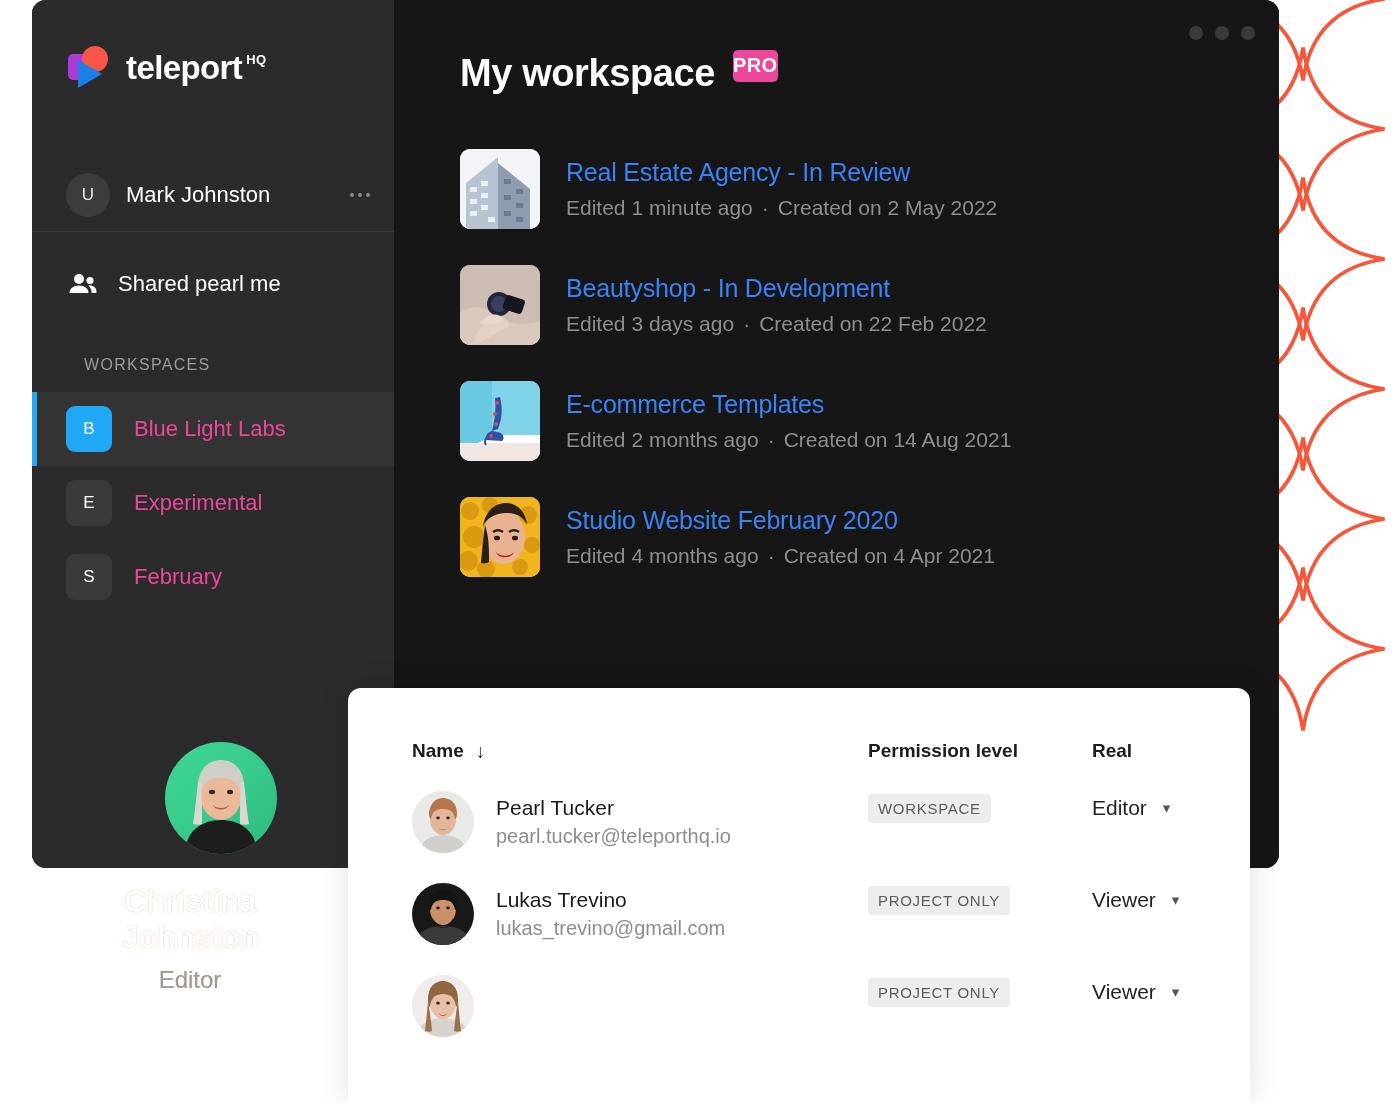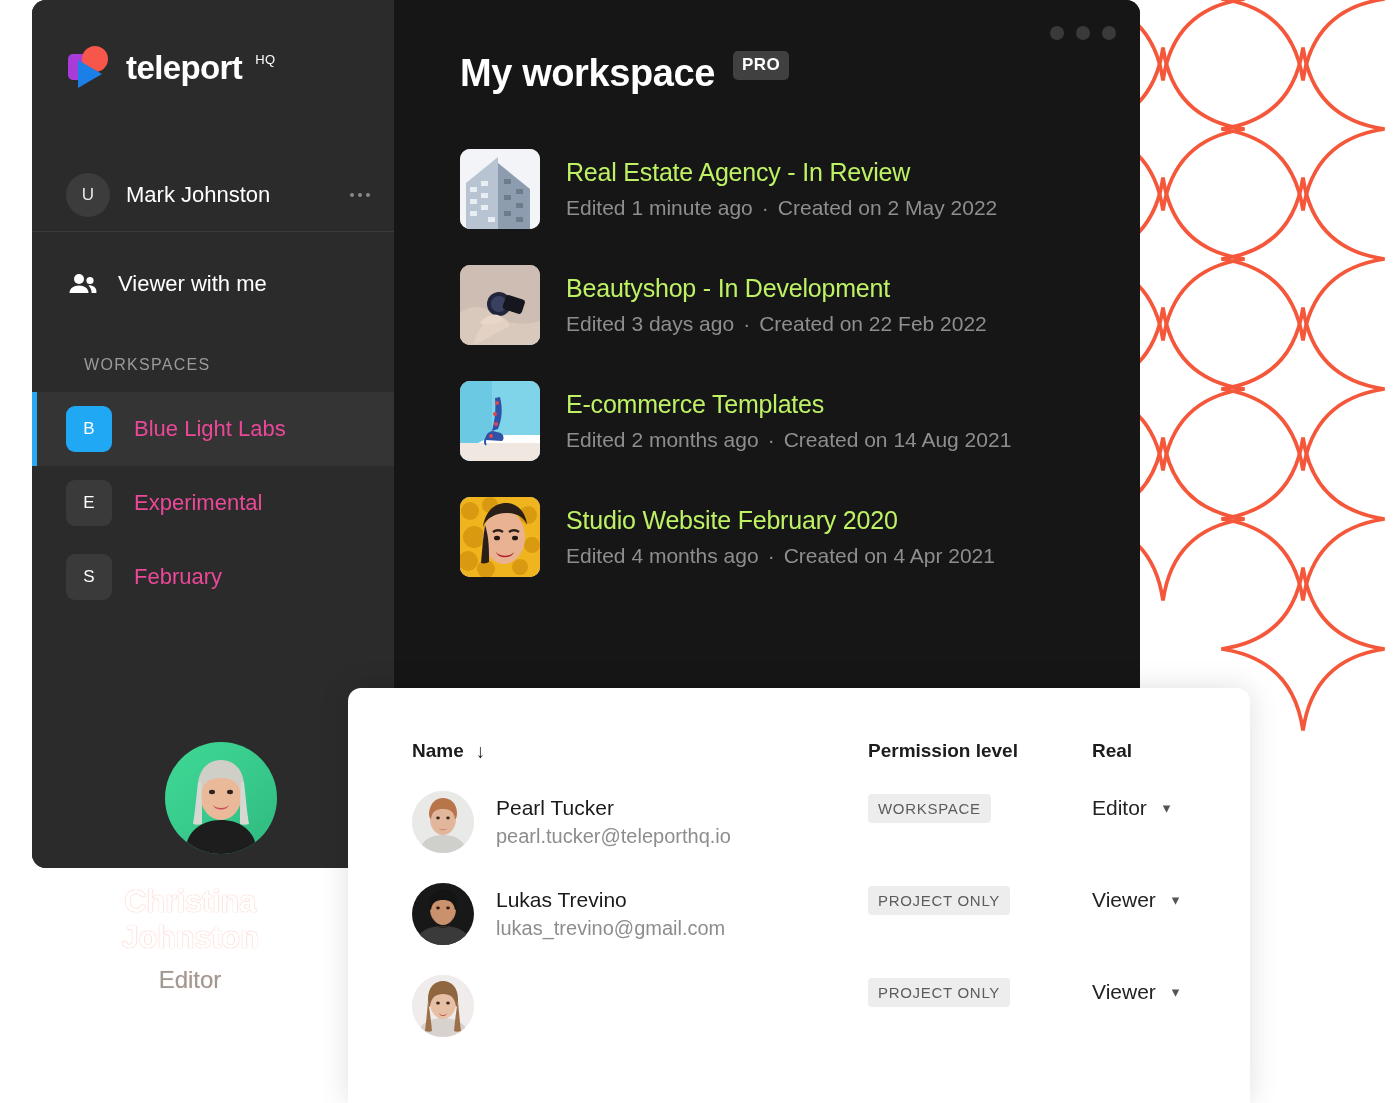--- a/index.html
+++ b/index.html
@@ -11,21 +11,21 @@
   }
   #stage { position: relative; width: 1400px; height: 1103px; background: #ffffff; }
 
   
   .stars { position: absolute; left: 1130px; top: -46px; width: 280px; height: 860px; }
   .star { position: absolute; width: 170px; height: 170px; }
   .star svg { display:block; width:100%; height:100%; }
 
   
   .app-window {
-    position: absolute; left: 32px; top: 0px; width: 1108px; height: 868px;
+    position: absolute; left: 32px; top: 0px; width: 1247px; height: 868px;
     background: #161616;
     border-radius: 14px 14px 14px 14px;
     overflow: hidden;
     display: flex;
   }
 
   
   .sidebar {
     width: 362px; height: 100%;
     background: #2b2b2b;
@@ -33,21 +33,21 @@
     flex: 0 0 362px;
   }
   .brand { display: flex; align-items: center; gap: 12px; padding: 46px 0 0 36px; }
   .brand-logo { position: relative; width: 46px; height: 42px; flex: 0 0 46px; }
   .brand-logo .sq { position: absolute; left: 0; top: 8px; width: 26px; height: 26px; background: #a93bd8; border-radius: 5px; }
   .brand-logo .circ { position: absolute; left: 14px; top: 0px; width: 26px; height: 26px; background: #f7564a; border-radius: 50%; }
   .brand-logo .tri { position: absolute; left: 10px; top: 14px; width: 0; height: 0;
       border-top: 14px solid transparent; border-bottom: 14px solid transparent; border-left: 24px solid #1b7fe8; }
   .brand-text { display: flex; align-items: flex-start; }
   .brand-name { color: #ffffff; font-size: 33px; font-weight: 700; letter-spacing: -0.6px; line-height: 1; }
-  .brand-hq { color: #ffffff; font-size: 13px; font-weight: 400; letter-spacing: 0.5px; margin-left: 13px; margin-top: 1px; }
+  .brand-hq { color: #ffffff; font-size: 13px; font-weight: 700; letter-spacing: 0.5px; margin-left: 4px; margin-top: 1px; }
 
   .user-row {
     display: flex; align-items: center; gap: 16px;
     padding: 0 24px 0 34px; height: 74px; margin-top: 70px;
     border-bottom: 1px solid #3a3a3a;
     position: relative;
   }
   .user-avatar {
     width: 44px; height: 44px; border-radius: 50%; background: #3c3c3c;
     color: #e8e8e8; font-size: 17px; display: flex; align-items: center; justify-content: center;
@@ -96,29 +96,29 @@
   .profile-photo svg { display:block; width:100%; height:100%; }
 
   
   .main { flex: 1; position: relative; background: #161616; }
   .win-dots { position: absolute; right: 24px; top: 26px; display: flex; gap: 12px; }
   .win-dots i { width: 14px; height: 14px; border-radius: 50%; background: #3a3a3a; display: block; }
 
   .main-title-row { display: flex; align-items: center; gap: 18px; padding: 52px 0 0 66px; }
   .main-title { color: #ffffff; font-size: 38px; font-weight: 700; letter-spacing: -0.4px; }
   .pro-badge {
-    background: #404040; color: #ffffff; font-size: 17px; font-weight: 700;
-    padding: 4px 9px 5px; border-radius: 5px; letter-spacing: 0.4px; margin-top: -16px;
+    background: #ec4899; color: #ffffff; font-size: 20px; font-weight: 700;
+    padding: 4px 0 5px; border-radius: 5px; letter-spacing: 0.4px; margin-top: -16px;
   }
 
   .proj-list { margin-top: 36px; padding-left: 66px; }
   .proj-row { display: flex; align-items: center; gap: 26px; height: 116px; }
   .proj-thumb { width: 80px; height: 80px; border-radius: 10px; overflow: hidden; flex: 0 0 80px; background:#ddd; }
   .proj-thumb svg { display: block; width: 100%; height: 100%; }
-  .proj-title { color: #bef264; font-size: 25px; letter-spacing: -0.2px; }
+  .proj-title { color: #3b82f6; font-size: 25px; letter-spacing: -0.2px; }
   .proj-meta { color: #8e8e8e; font-size: 21px; margin-top: 9px; }
   .proj-meta .sep { margin: 0 9px; }
 
   
   .members-card {
     position: absolute; left: 348px; top: 688px; width: 902px; height: 415px;
     background: #ffffff; border-radius: 13px 13px 0 0;
     box-shadow: 0 0 30px rgba(0,0,0,0.13);
     overflow: hidden;
   }
@@ -242,21 +242,21 @@
 
       <div class="nav-item">
         <span class="icon-people">
           <svg viewBox="0 0 30 24" width="30" height="24" fill="#ffffff">
             <circle cx="11" cy="7" r="5"></circle>
             <circle cx="22" cy="8.5" r="3.6"></circle>
             <path d="M1.5 21c0-4.6 4.3-7.5 9.5-7.5s9.5 2.9 9.5 7.5z"></path>
             <path d="M21 13.2c4 0 7.4 2.3 7.4 5.9v1.9H23.6c0-3-1.1-5.4-3-7.2 .1 0 .3-.6 .4-.6z"></path>
           </svg>
         </span>
-        <span class="label">Viewer with me</span>
+        <span class="label">Shared pearl me</span>
       </div>
 
       <div class="section-title">WORKSPACES</div>
 
       <div class="ws-list">
         <div class="ws-item active">
           <span class="ws-badge blue">B</span>
           <span class="ws-name">Blue Light Labs</span>
         </div>
         <div class="ws-item">

